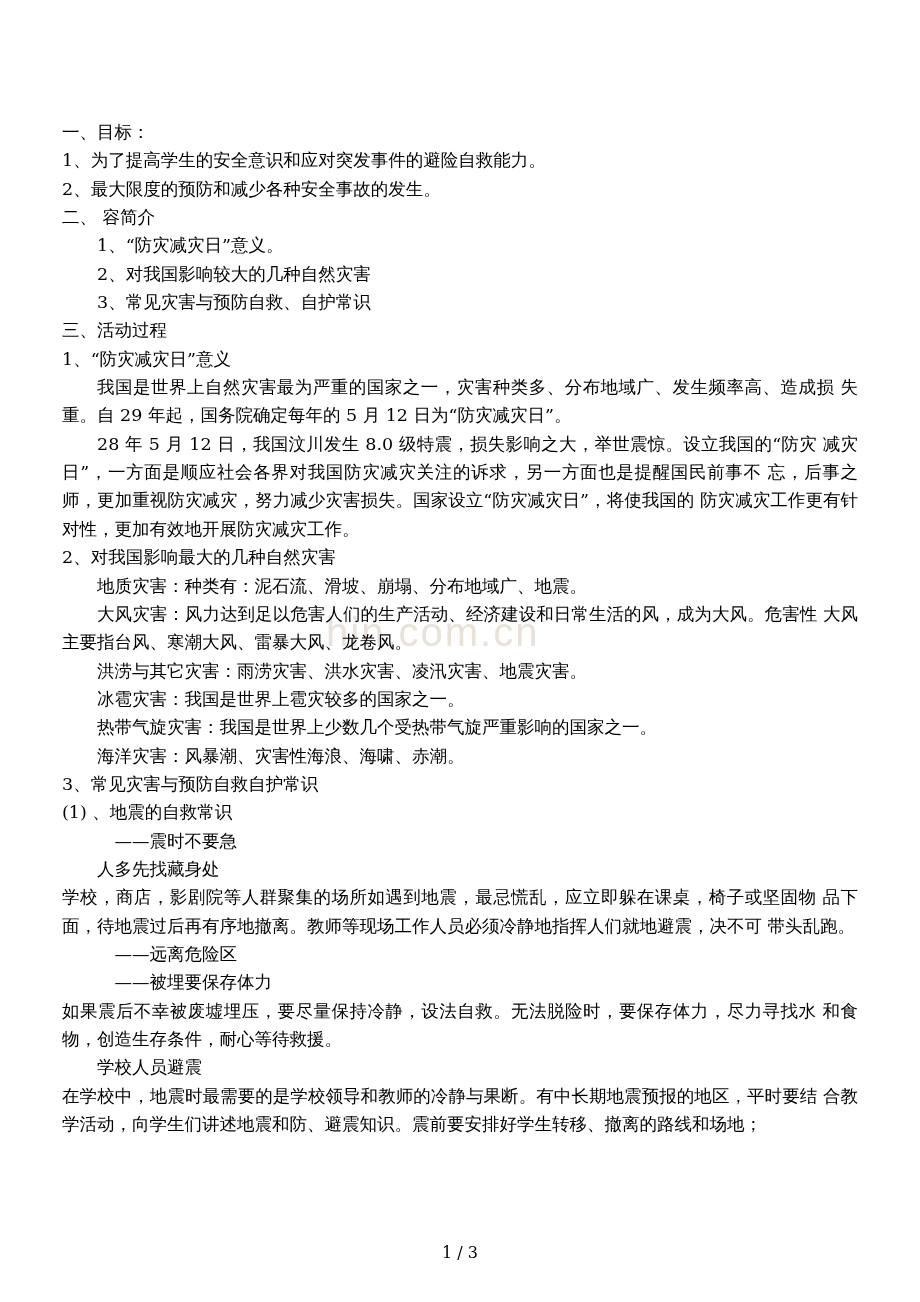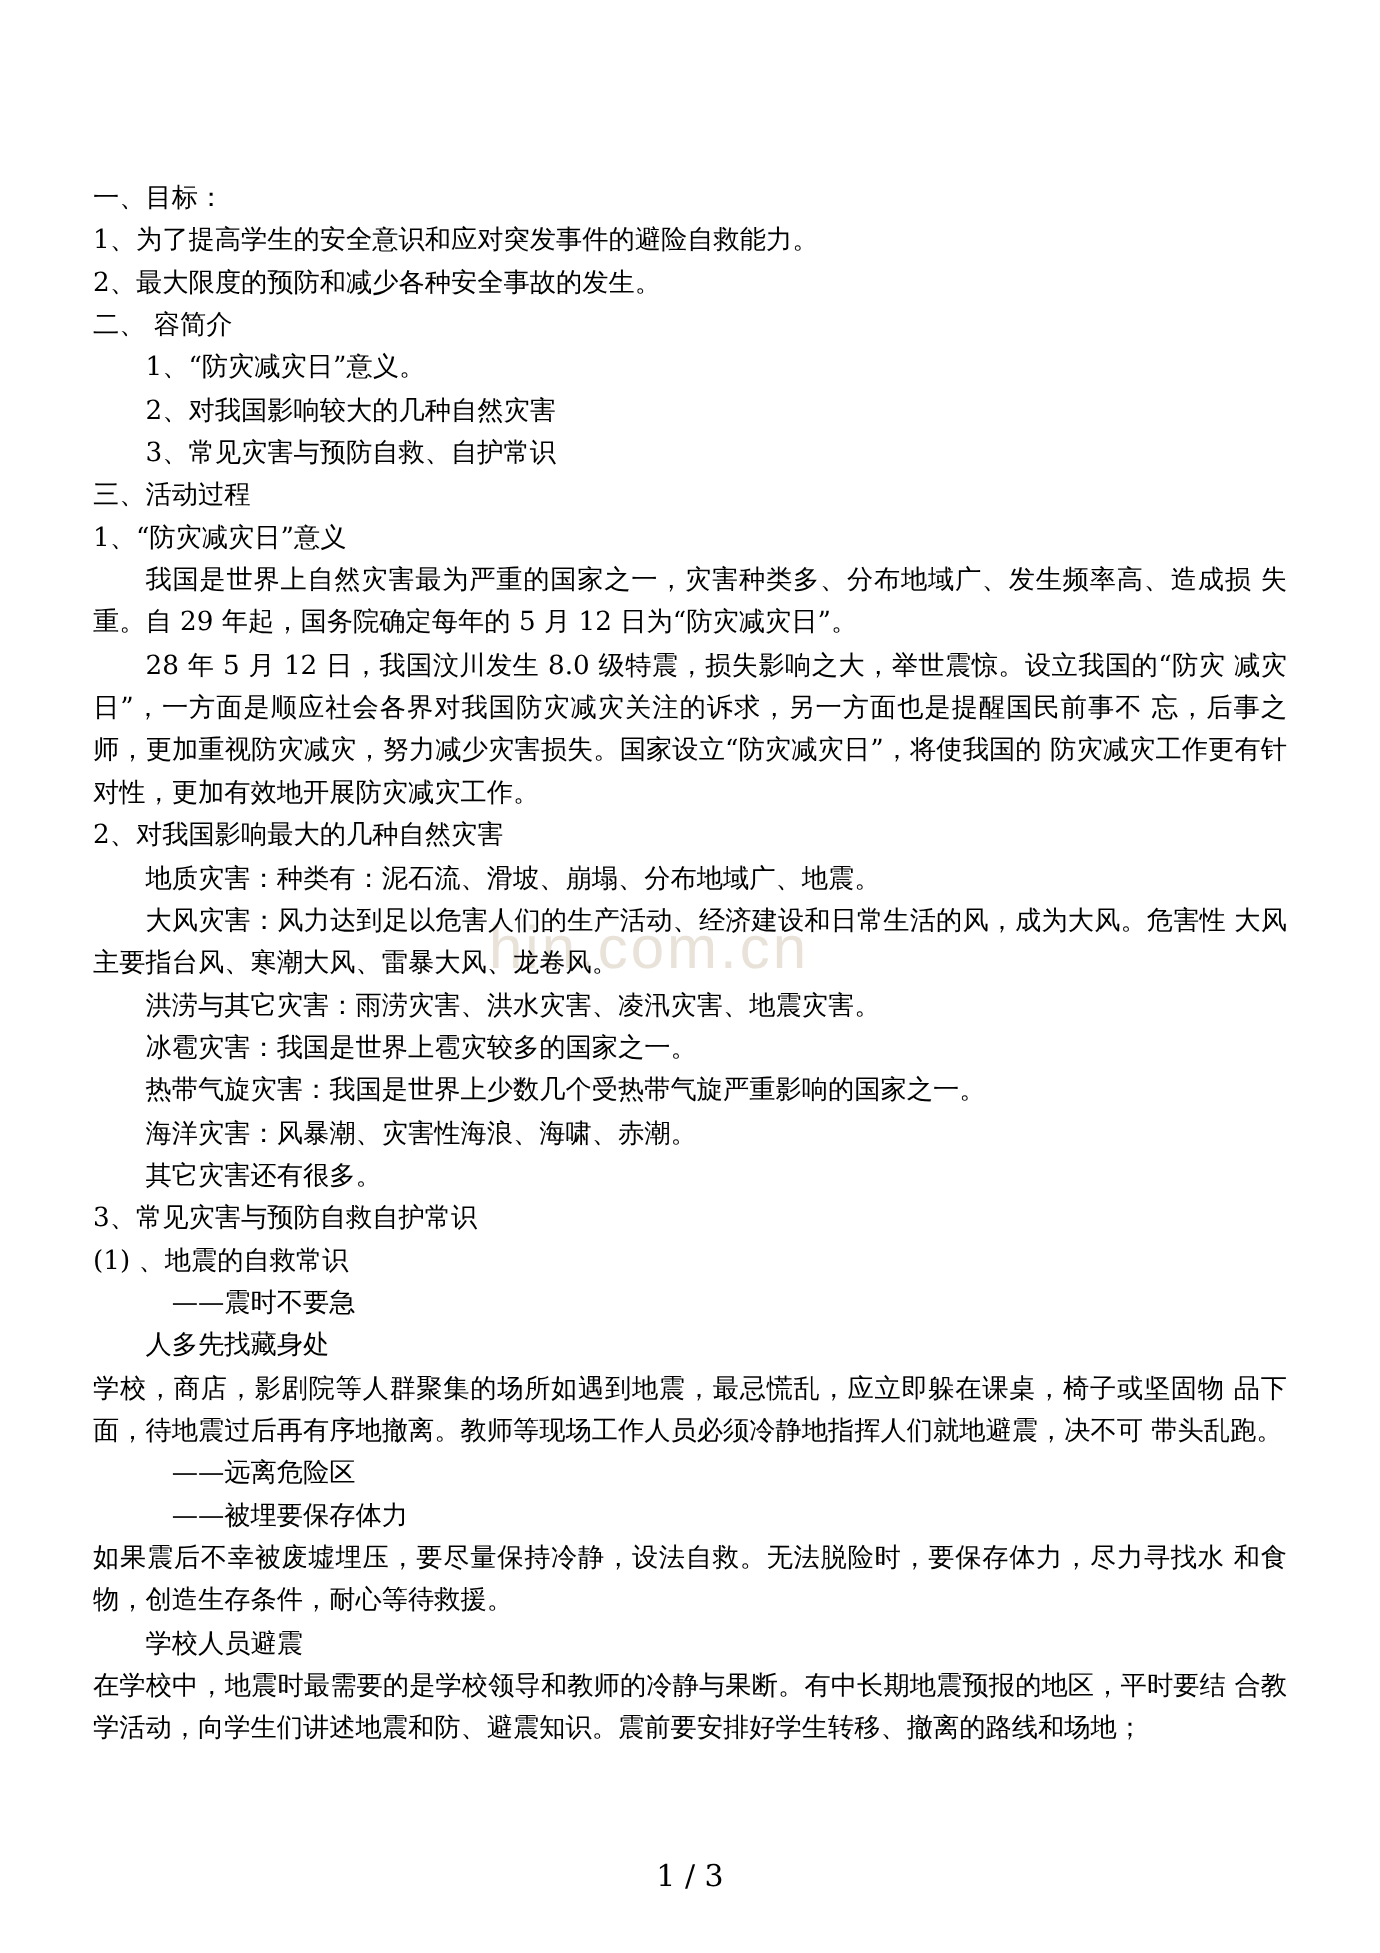--- a/index.html
+++ b/index.html
@@ -50,21 +50,21 @@
   }
   .ind0 { text-indent: 0; }
   .ind2 { text-indent: 2em; }
   .ind3 { text-indent: 3em; }
   .footer {
     position: absolute;
     left: 0;
     bottom: 40px;
     width: 920px;
     text-align: center;
-    font-size: 20px;
+    font-size: 16px;
     font-family: "DejaVu Serif", "Liberation Serif", serif;
     z-index: 3;
   }
 </style>
 </head>
 <body>
 
 <div class="page">
   <div class="watermark">hin.com.cn</div>
   <div class="content" id="doc-content">
@@ -79,21 +79,20 @@
       <p class="ind0">1、“防灾减灾日”意义</p>
       <p class="ind2">我国是世界上自然灾害最为严重的国家之一，灾害种类多、分布地域广、发生频率高、造成损 失重。自 29 年起，国务院确定每年的 5 月 12 日为“防灾减灾日”。</p>
       <p class="ind2"> 28 年 5 月 12 日，我国汶川发生 8.0 级特震，损失影响之大，举世震惊。设立我国的“防灾 减灾日”，一方面是顺应社会各界对我国防灾减灾关注的诉求，另一方面也是提醒国民前事不 忘，后事之师，更加重视防灾减灾，努力减少灾害损失。国家设立“防灾减灾日”，将使我国的 防灾减灾工作更有针对性，更加有效地开展防灾减灾工作。</p>
       <p class="ind0">2、对我国影响最大的几种自然灾害</p>
       <p class="ind2">地质灾害：种类有：泥石流、滑坡、崩塌、分布地域广、地震。</p>
       <p class="ind2">大风灾害：风力达到足以危害人们的生产活动、经济建设和日常生活的风，成为大风。危害性 大风主要指台风、寒潮大风、雷暴大风、龙卷风。</p>
       <p class="ind2">洪涝与其它灾害：雨涝灾害、洪水灾害、凌汛灾害、地震灾害。</p>
       <p class="ind2">冰雹灾害：我国是世界上雹灾较多的国家之一。</p>
       <p class="ind2">热带气旋灾害：我国是世界上少数几个受热带气旋严重影响的国家之一。</p>
       <p class="ind2">海洋灾害：风暴潮、灾害性海浪、海啸、赤潮。</p>
-      <p class="ind2">其它灾害还有很多。</p>
       <p class="ind0">3、常见灾害与预防自救自护常识</p>
       <p class="ind0"> (1) 、地震的自救常识</p>
       <p class="ind3">——震时不要急</p>
       <p class="ind2">人多先找藏身处</p>
       <p class="ind0">学校，商店，影剧院等人群聚集的场所如遇到地震，最忌慌乱，应立即躲在课桌，椅子或坚固物 品下面，待地震过后再有序地撤离。教师等现场工作人员必须冷静地指挥人们就地避震，决不可 带头乱跑。</p>
       <p class="ind3">——远离危险区</p>
       <p class="ind3">——被埋要保存体力</p>
       <p class="ind0">如果震后不幸被废墟埋压，要尽量保持冷静，设法自救。无法脱险时，要保存体力，尽力寻找水 和食物，创造生存条件，耐心等待救援。</p>
       <p class="ind2">学校人员避震</p>
       <p class="ind0">在学校中，地震时最需要的是学校领导和教师的冷静与果断。有中长期地震预报的地区，平时要结 合教学活动，向学生们讲述地震和防、避震知识。震前要安排好学生转移、撤离的路线和场地；</p>

